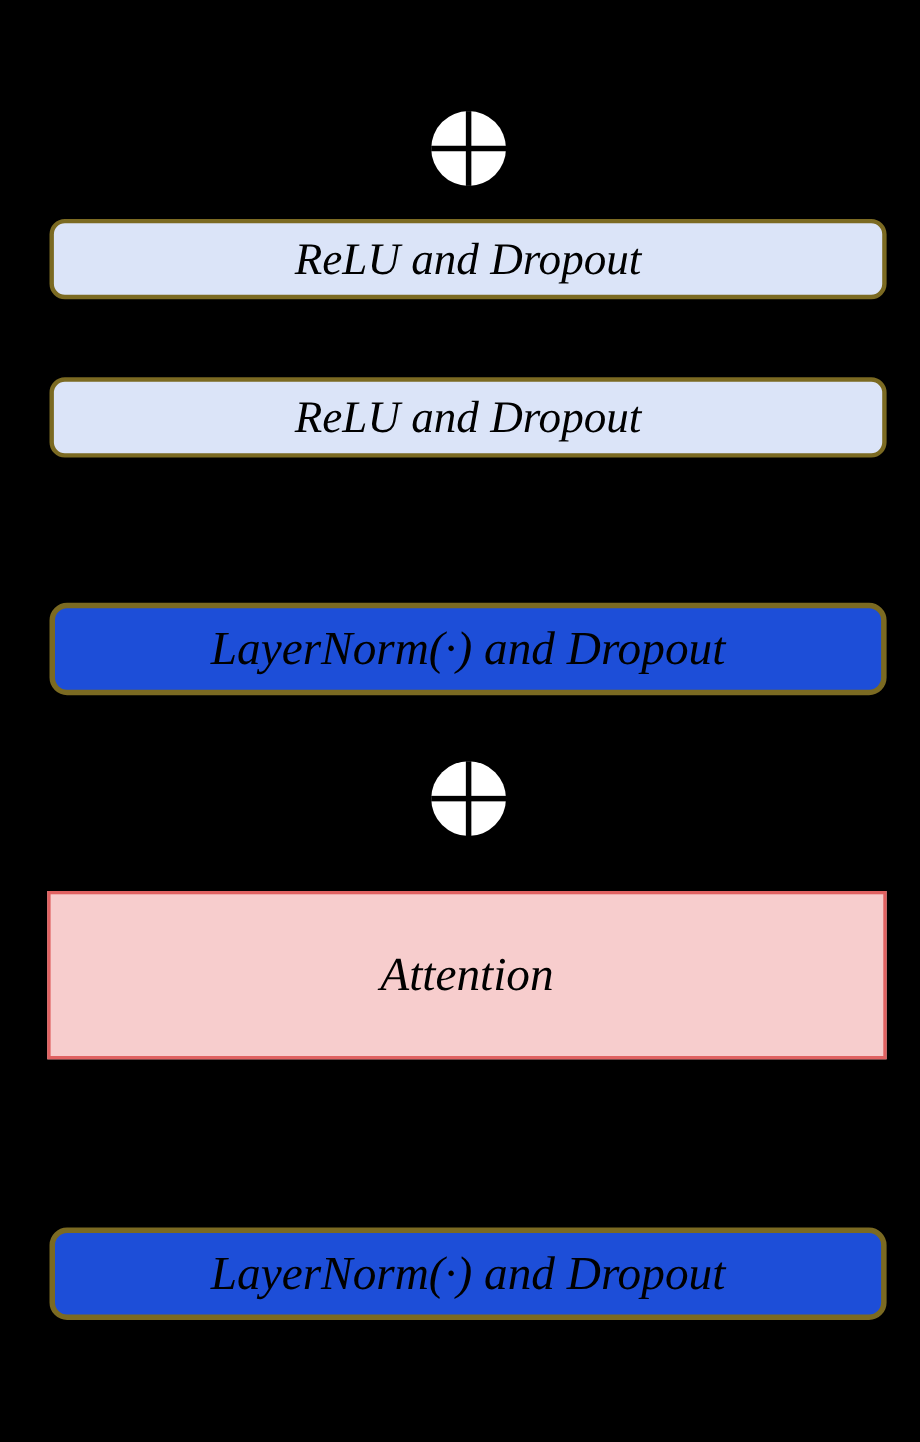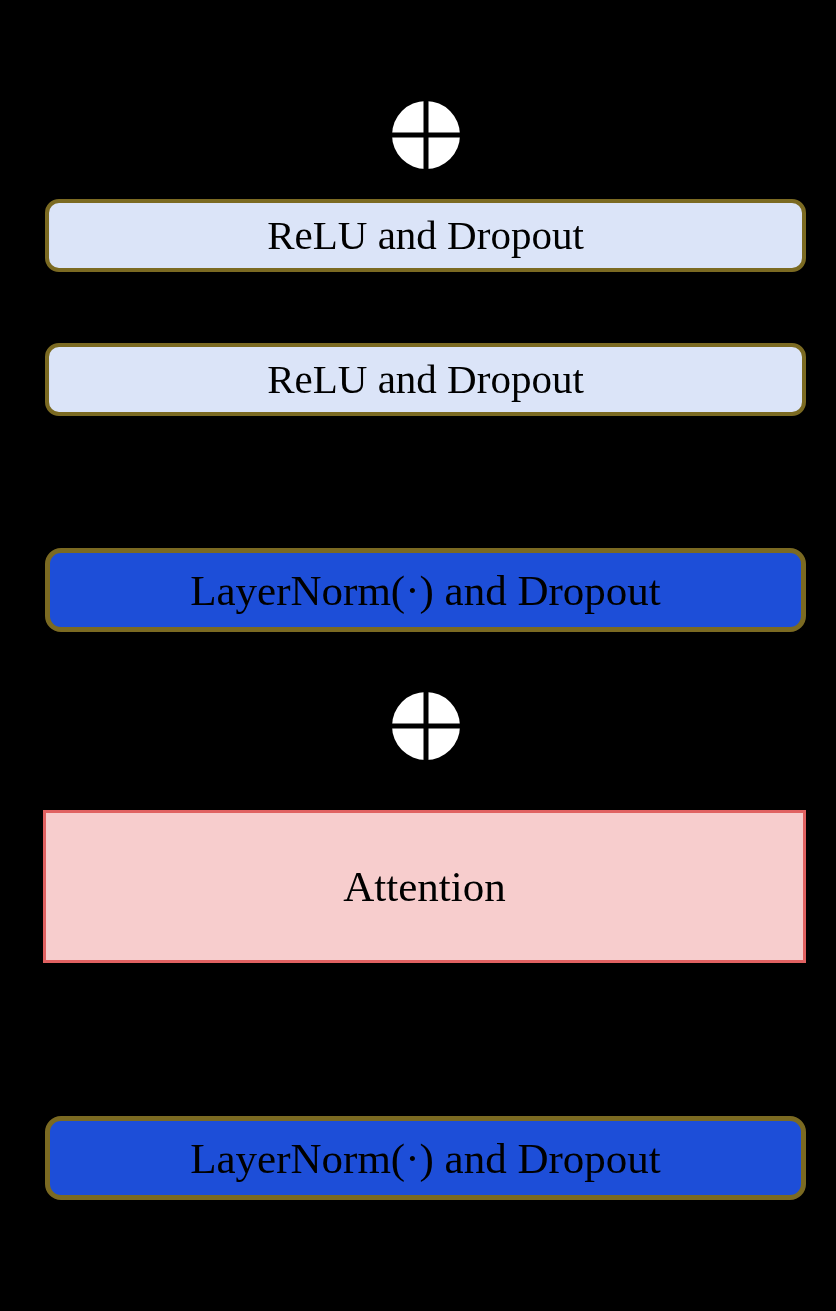--- a/index.html
+++ b/index.html
@@ -24,20 +24,21 @@
   .node {
     position: absolute;
     box-sizing: border-box;
     display: flex;
     align-items: center;
     justify-content: center;
     text-align: center;
     line-height: 1;
     white-space: nowrap;
     user-select: none;
+    font-style: italic;
   }
 
   .node .node-label {
     display: block;
     color: #000000;
     font-family: "Liberation Serif", "DejaVu Serif", serif;
   }
 
   
   .node.blue {

